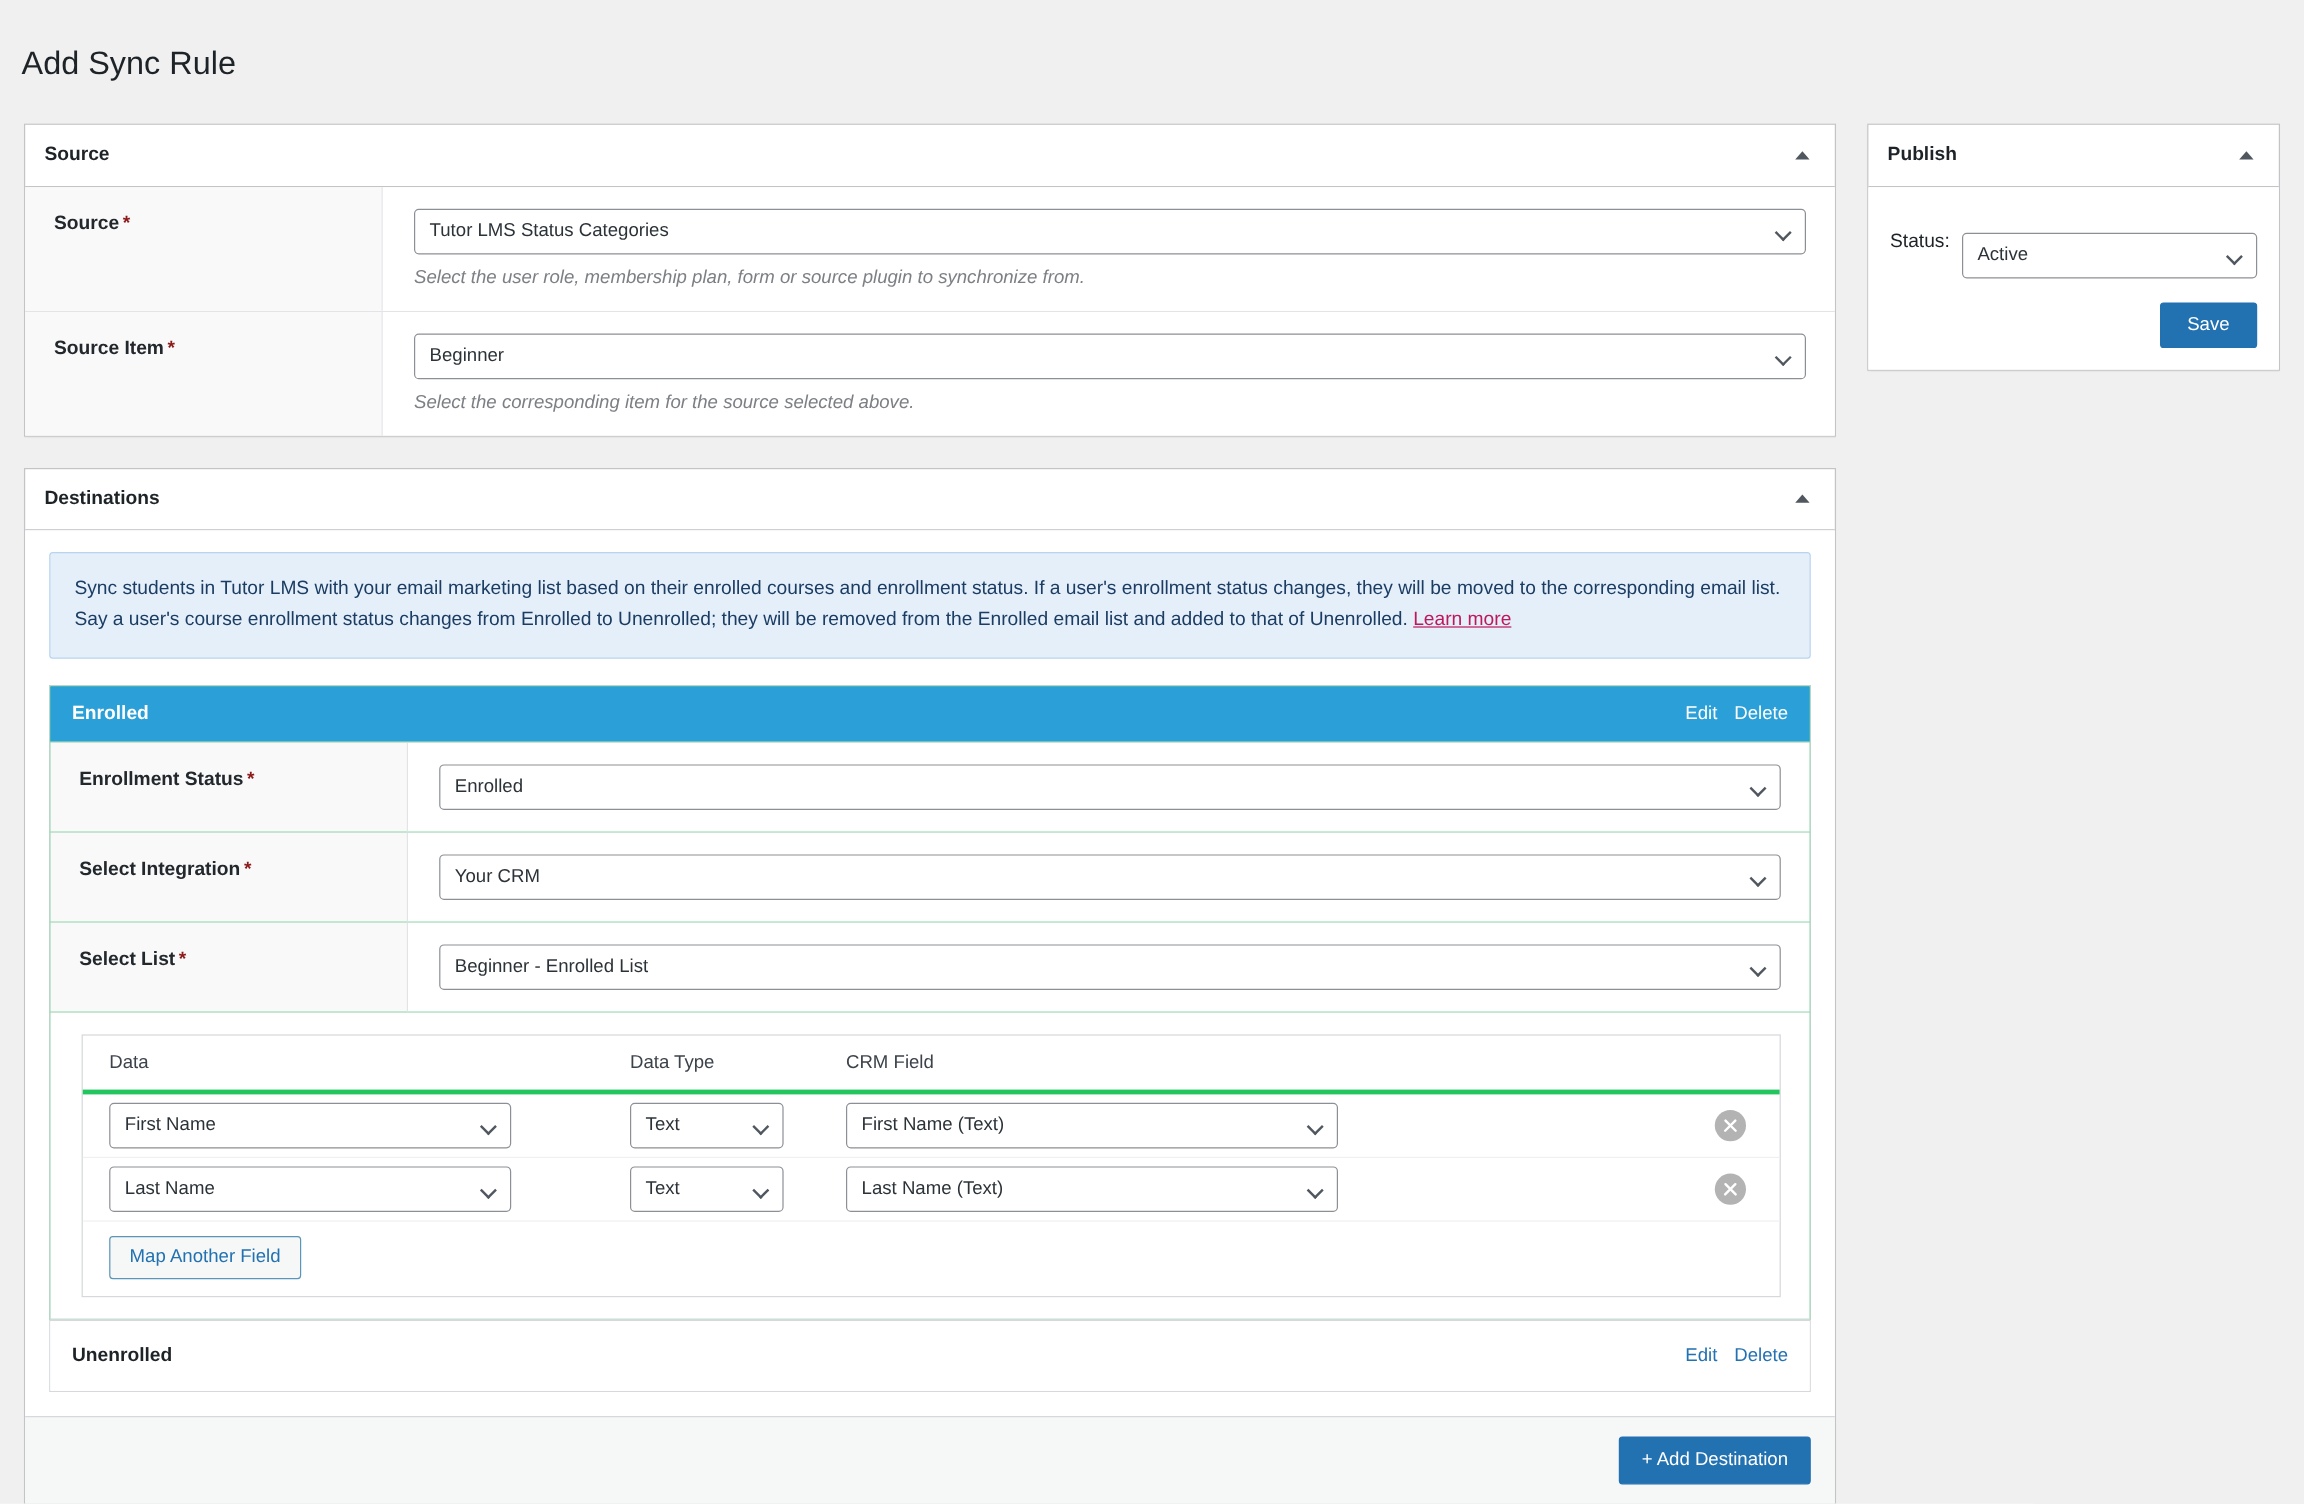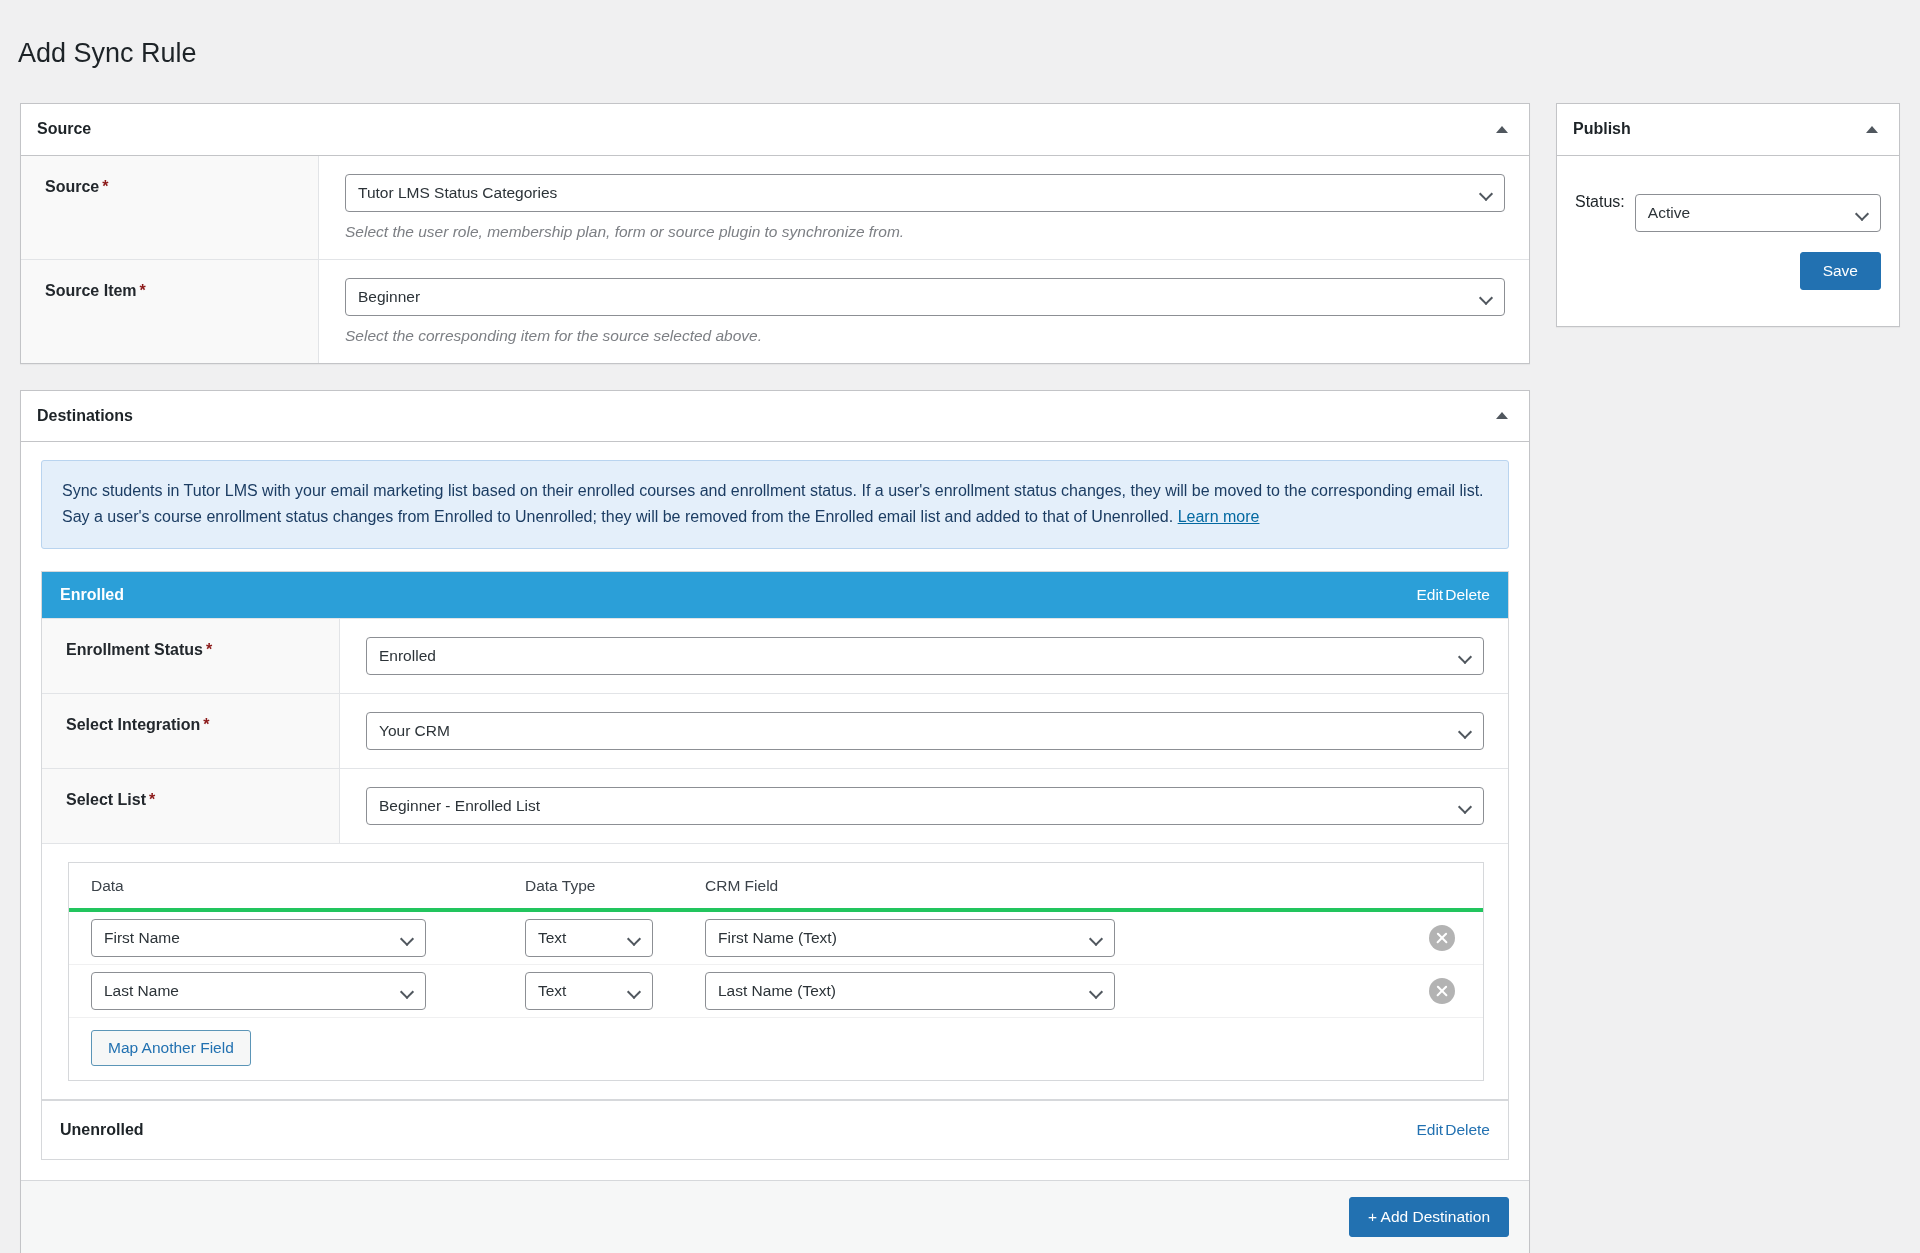--- a/index.html
+++ b/index.html
@@ -96,30 +96,30 @@
   
   .dest-body { padding: 18px 20px 20px 20px; background:#fff; }
   .notice {
     background: #e4effa;
     border: 1px solid #b9d4ef;
     border-radius: 3px;
     padding: 17px 20px 18px 20px;
     font-size: 16px; line-height: 1.62; color: #1c3d63;
     margin-bottom: 22px;
   }
-  .notice a { color: #0369a1; }
+  .notice a { color: #be185d; }
 
   .dest-card { border: 1px solid #d6d8db; background:#22c55e; }
   .dest-head {
     display:flex; align-items:center; justify-content: space-between;
     background: #2b9fd8;
     padding: 14px 18px;
   }
   .dest-head .dest-title { font-size: 16px; font-weight: 700; color: #fff; }
-  .dest-actions { display:flex; gap: 2px; }
+  .dest-actions { display:flex; gap: 14px; }
   .dest-actions a { color:#fff; font-size:15.5px; text-decoration:none; }
 
   .dest-head.plain { background:#fff; border-bottom: none; padding: 20px 18px; }
   .dest-head.plain .dest-title { color:#1d2327; }
   .dest-head.plain .dest-actions a { color:#2271b1; }
 
   .drow { display:flex; border-top: 1px solid #e2e4e7; }
   .drow:first-of-type { border-top: none; }
   .drow .dlabel {
     width: 298px; flex: 0 0 298px;
@@ -181,21 +181,21 @@
     border-radius:3px;
     color:#fff;
     font-size:15.5px;
     font-weight:400;
     padding: 10px 18px;
     cursor:pointer;
     font-family: inherit;
   }
 
   
-  .pub-body { padding: 16px 18px 36px 18px; background:#fff; }
+  .pub-body { padding: 16px 18px 18px 18px; background:#fff; }
   .pub-status { display:flex; align-items:center; gap:10px; }
   .pub-status label { font-size: 16px; color:#1d2327; }
   .pub-status .sel { flex:1 1 auto;margin-top:22px; }
   .pub-actions { display:flex; justify-content:flex-end; margin-top: 20px; }
   .btn-save {
     background:#2271b1; border:1px solid #2271b1; border-radius:3px;
     color:#fff; font-size:15.5px; padding: 9px 22px; cursor:pointer;
     font-family: inherit; font-weight: 400;
   }
 </style>

